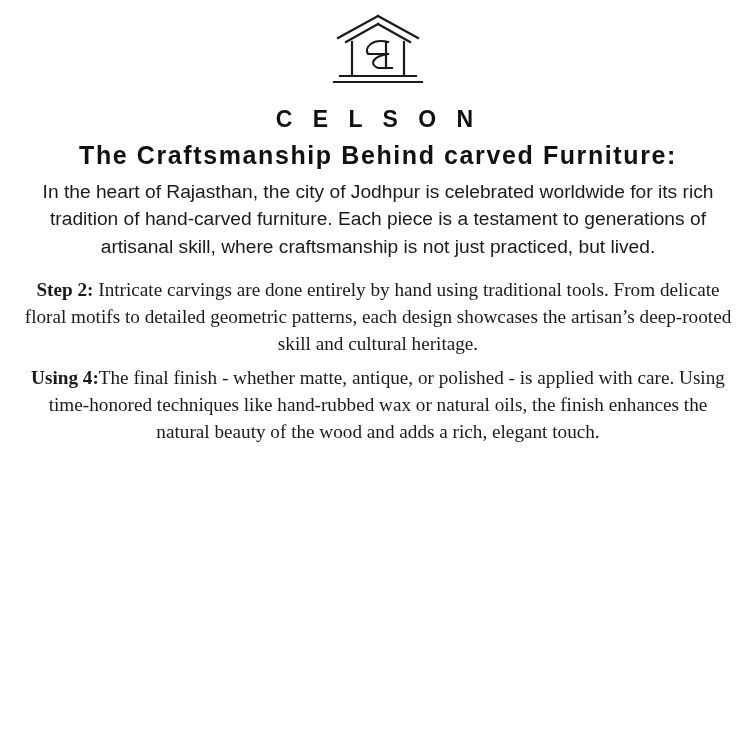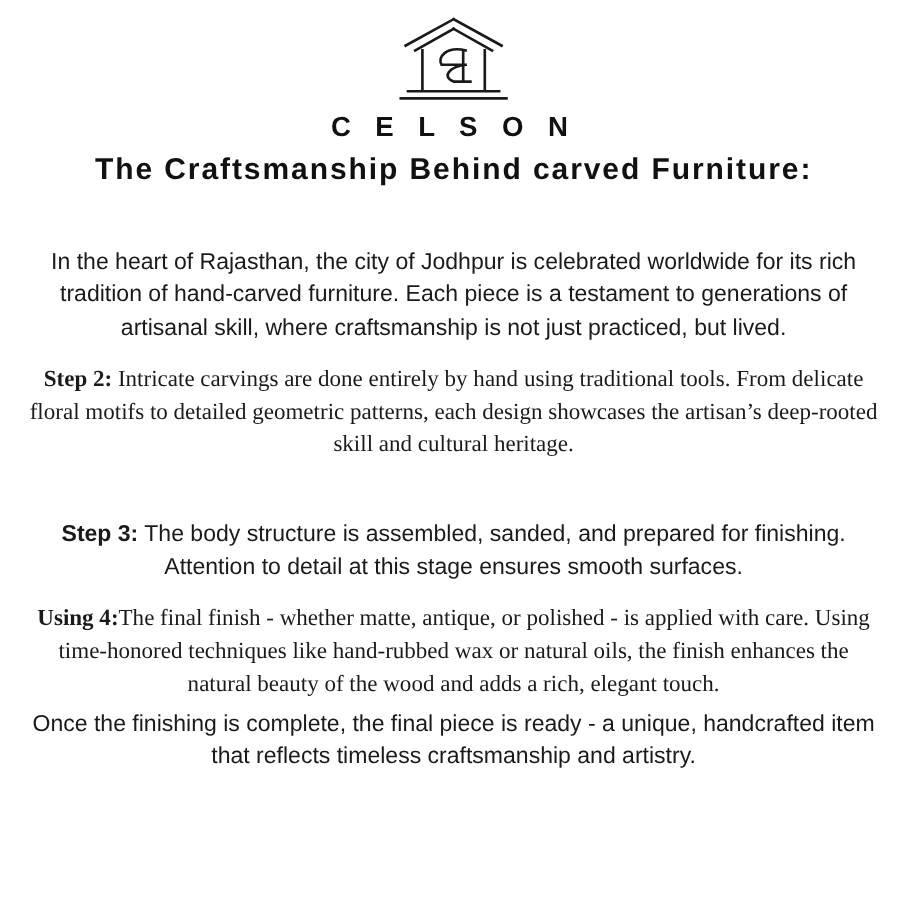--- a/index.html
+++ b/index.html
@@ -31,21 +31,21 @@
     margin-bottom: 2px;
   }
   .logo-svg {
     display: block;
   }
   .brand {
     font-size: 23px;
     font-weight: bold;
     letter-spacing: 7px;
     text-align: right;
-    margin-top: 4px;
+    margin-top: 18px;
     margin-bottom: 2px;
     color: #111111;
   }
   .headline {
     font-size: 25px;
     font-weight: bold;
     letter-spacing: 1.6px;
     text-align: center;
     margin-top: 6px;
     margin-bottom: 8px;
@@ -61,21 +61,20 @@
   }
   .para.tight {
     margin-bottom: 6px;
     font-family: Liberation Serif, serif;
   }
   .para b {
     font-weight: bold;
   }
   .block-gap {
     margin-bottom: 16px;
-    margin-top: 41px;
   }
 </style>
 </head>
 <body>
 
 <div class="page">
 
   <div class="logo-wrap">
     <svg class="logo-svg" width="96" height="74" viewBox="0 0 96 74" aria-hidden="true">
       <g fill="none" stroke="#1a1a1a" stroke-width="2.2" stroke-linecap="square">
@@ -103,19 +102,17 @@
 
   <div class="brand">C E L S O N</div>
 
   <div class="headline">The Craftsmanship Behind carved Furniture:</div>
 
   <p class="para block-gap"><span>In the heart of Rajasthan, the city of Jodhpur is celebrated worldwide for its rich tradition of hand-carved furniture. Each piece is a testament to generations of artisanal skill, where craftsmanship is not just practiced, but lived.</span></p>
 
 
   <p class="para tight"><b>Step 2:</b><span> Intricate carvings are done entirely by hand using traditional tools. From delicate floral motifs to detailed geometric patterns, each design showcases the artisan’s deep-rooted skill and cultural heritage.</span></p>
 
-  <p class="para block-gap"><b>Step 3:</b><span> The body structure is assembled, sanded, and prepared for finishing. Attention to detail at this stage ensures smooth surfaces.</span></p>
 
   <p class="para tight"><b>Using 4:</b><span>The final finish - whether matte, antique, or polished - is applied with care. Using time-honored techniques like hand-rubbed wax or natural oils, the finish enhances the natural beauty of the wood and adds a rich, elegant touch.</span></p>
 
-  <p class="para"><span>Once the finishing is complete, the final piece is ready - a unique, handcrafted item that reflects timeless craftsmanship and artistry.</span></p>
 
 </div>
 
 </body></html>

